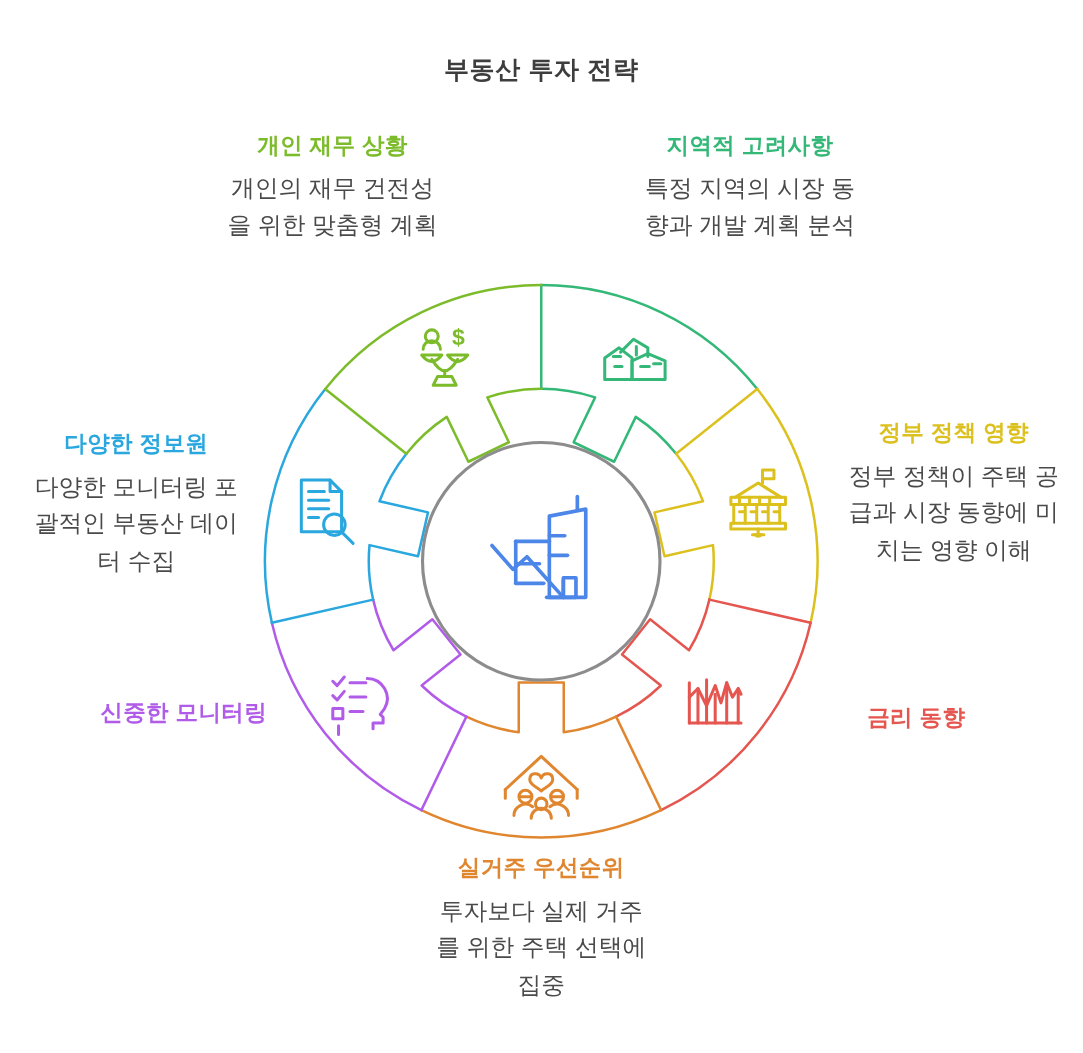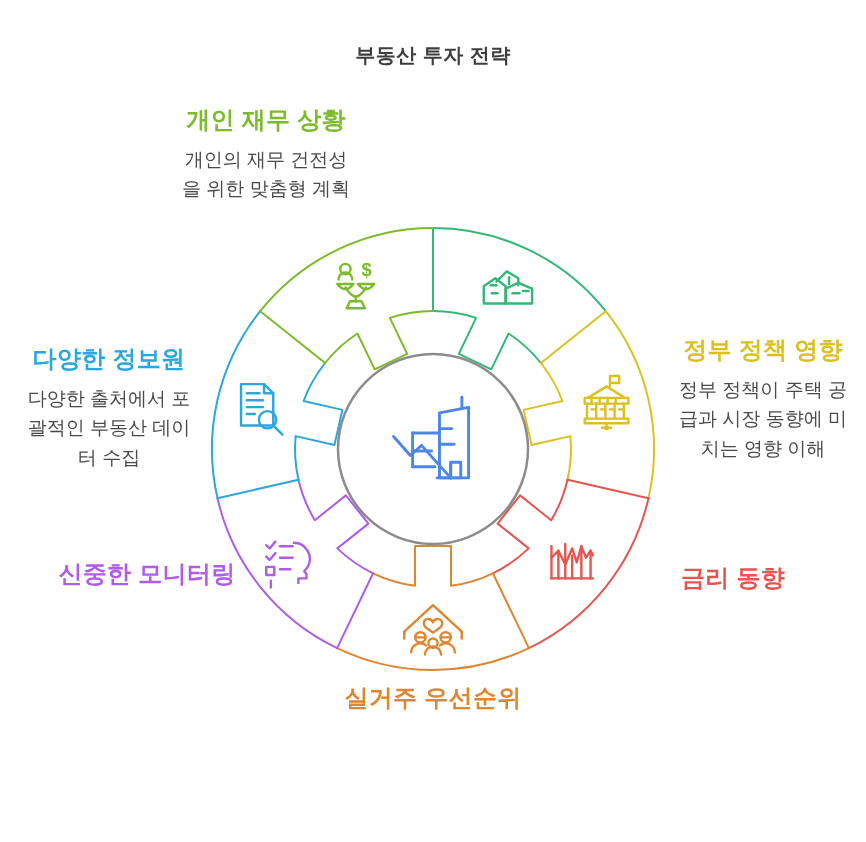--- a/index.html
+++ b/index.html
@@ -7,21 +7,21 @@
     position:relative;width:866px;height:842px;background:#ffffff;overflow:hidden;
     font-family:"Liberation Sans","DejaVu Sans",sans-serif;
     text-decoration:underline;
   }
   .page-title{
     position:absolute;top:42px;left:0;width:866px;margin:0;
     text-align:center;font-size:20px;font-weight:700;color:#3d3d3d;letter-spacing:0.5px;
   }
   #wheel{position:absolute;left:0;top:0;}
   .seg-label{position:absolute;text-align:center;}
-  .seg-heading{font-size:24px;font-weight:700;margin:0 0 9px 0;letter-spacing:0.3px;}
+  .seg-heading{font-size:18px;font-weight:700;margin:0 0 9px 0;letter-spacing:0.3px;}
   .seg-desc{
     font-size:19px;font-weight:400;color:#4a4a4a;line-height:1.55;
     white-space:pre-line;margin:0;
   }
   .pos-0{left:480px;top:104px;width:240px;}
   .pos-1{left:653px;top:334px;width:220px;}
   .pos-2{left:623px;top:562px;width:220px;text-align:center;}
   .pos-3{left:323px;top:682px;width:220px;}
   .pos-4{left:36px;top:558px;width:222px;}
   .pos-5{left:2px;top:343px;width:214px;}
@@ -166,39 +166,45 @@
         <path d="M-20,-16 V14"></path>
         <path d="M-20,0 H-3"></path>
         <path d="M-20,14 H0"></path>
         <path d="M-37,-13 L-22,4 L-12,-5 L14,24"></path>
         <path d="M14,24 H2"></path>
         <path d="M14,24 V12"></path>
       </g>
     </svg>
 
   <div class="seg-label pos-0">
+    <div class="seg-heading" style="color: rgb(51, 184, 120);">지역적 고려사항</div>
+    <div class="seg-desc">특정 지역의 시장 동
+향과 개발 계획 분석</div>
   </div>
   <div class="seg-label pos-1">
     <div class="seg-heading" style="color: rgb(220, 193, 30);">정부 정책 영향</div>
     <div class="seg-desc">정부 정책이 주택 공
 급과 시장 동향에 미
 치는 영향 이해</div>
   </div>
   <div class="seg-label pos-2">
     <div class="seg-heading" style="color: rgb(228, 86, 79);">금리 동향</div>
   </div>
   <div class="seg-label pos-3">
     <div class="seg-heading" style="color: rgb(224, 134, 47);">실거주 우선순위</div>
+    <div class="seg-desc">투자보다 실제 거주
+를 위한 주택 선택에
+집중</div>
   </div>
   <div class="seg-label pos-4">
     <div class="seg-heading" style="color: rgb(177, 92, 232);">신중한 모니터링</div>
   </div>
   <div class="seg-label pos-5">
     <div class="seg-heading" style="color: rgb(41, 167, 222);">다양한 정보원</div>
-    <div class="seg-desc">다양한 출처에서 포
+    <div class="seg-desc">다양한 모니터링 포
 괄적인 부동산 데이
 터 수집</div>
   </div>
   <div class="seg-label pos-6">
     <div class="seg-heading" style="color: rgb(124, 187, 42);">개인 재무 상황</div>
     <div class="seg-desc">개인의 재무 건전성
 을 위한 맞춤형 계획</div>
   </div>
 </div>
 

